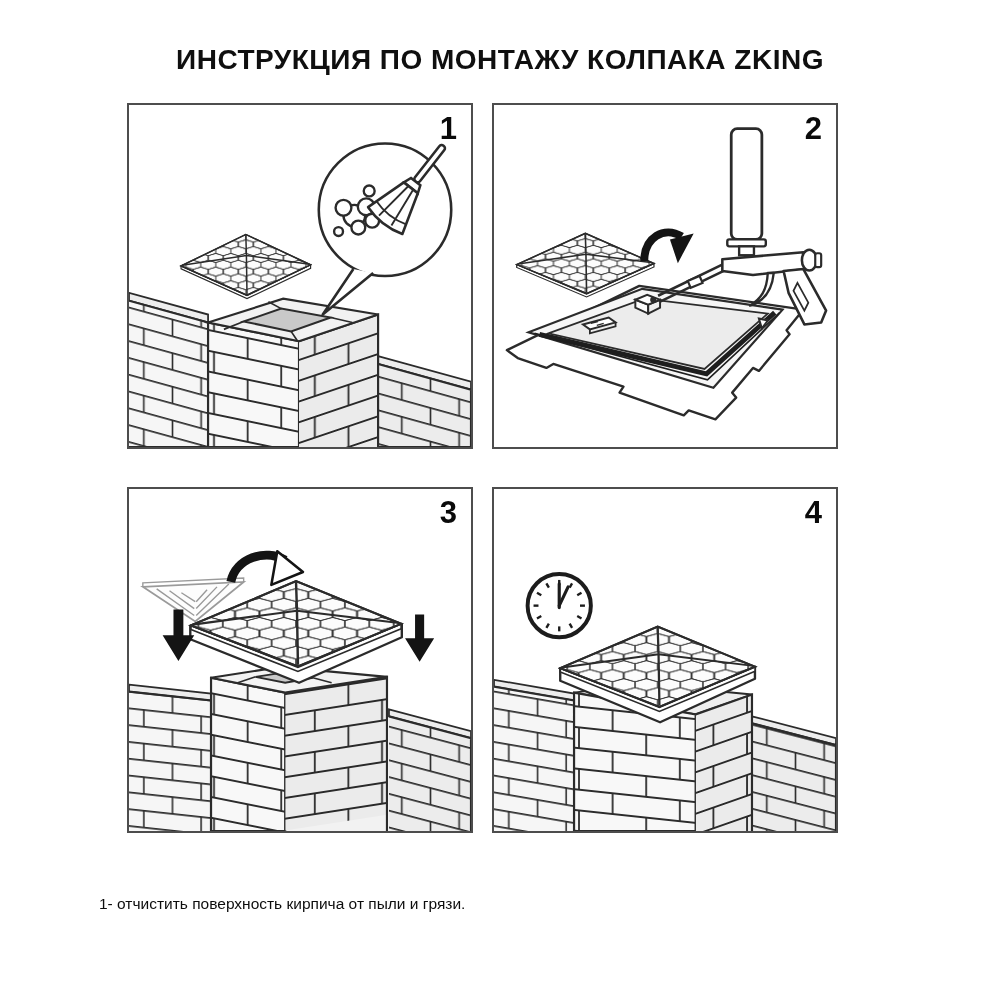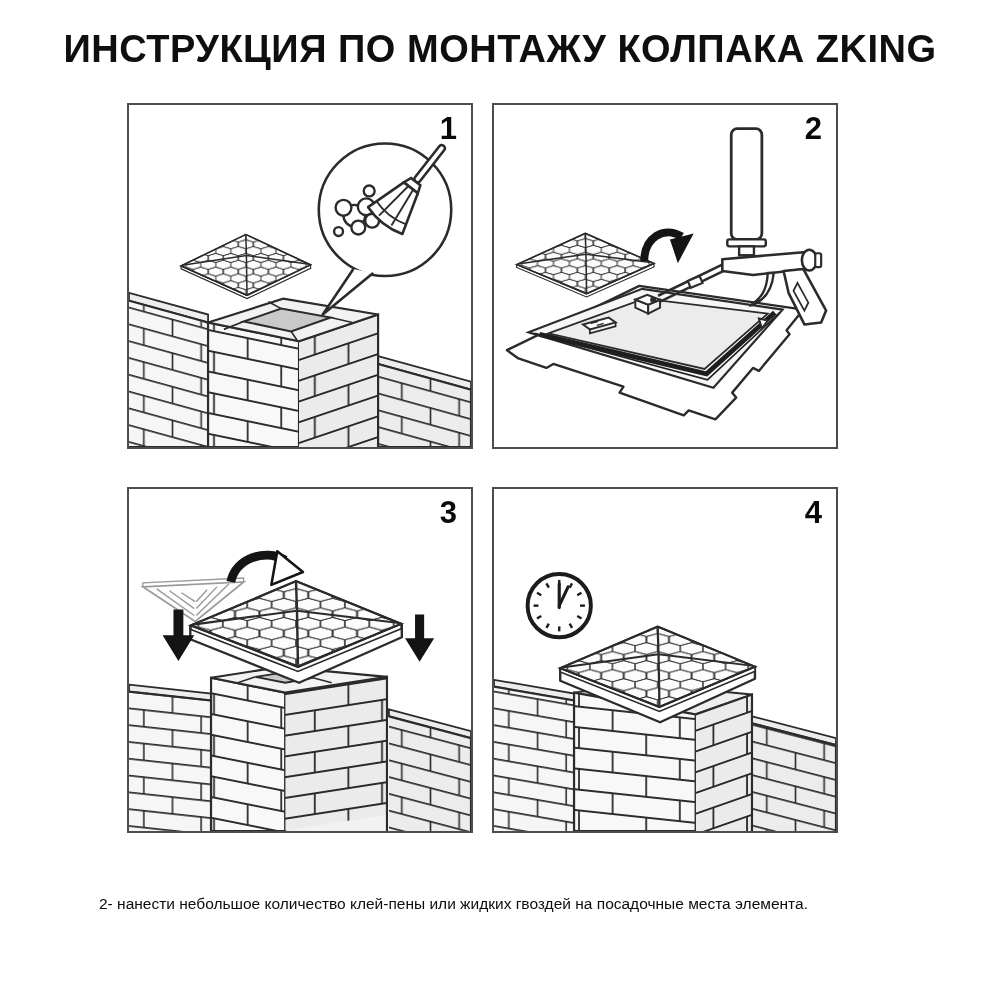--- a/index.html
+++ b/index.html
@@ -1,19 +1,19 @@
 <!DOCTYPE html>
 <html><head>
 <meta charset="utf-8">
 <style>
   html,body{margin:0;padding:0;background:#fff;}
   .page{position:relative;width:1000px;height:1000px;background:#fff;overflow:hidden;
         font-family:"Liberation Sans",sans-serif;color:#0a0a0a;}
-  .title{position:absolute;left:0;right:0;top:28px;margin:0;text-align:center;
-         font-size:38px;font-weight:800;letter-spacing:.5px;color:#0f0f0f;}
+  .title{position:absolute;left:0;right:0;top:28px;margin:16px;text-align:center;
+         font-size:28px;font-weight:800;letter-spacing:.5px;color:#0f0f0f;}
   .panel{position:absolute;width:346px;height:346px;border:2px solid #4d4d4d;
          box-sizing:border-box;background:#fff;}
   .panel svg{display:block;width:100%;height:100%;}
   .num{position:absolute;top:6px;right:14px;font-size:31px;font-weight:900;color:#0a0a0a;
        font-family:"Liberation Sans",sans-serif;}
   .instructions{position:absolute;left:99px;top:894px;font-size:15.5px;line-height:19.6px;
                 color:#0d0d0d;}
   .instructions div{white-space:nowrap;}
 </style>
 </head>
@@ -358,16 +358,16 @@
         <g stroke="#1c1c1c" stroke-width="3.2" stroke-linecap="round">
           <line x1="66" y1="120" x2="66" y2="96"></line>
           <line x1="66" y1="118" x2="75" y2="99"></line>
         </g>
       </g>
     </svg>
     <span class="num">4</span>
   </div>
 
   <div class="instructions">
-    <div>2- нанести небольшое количество клей-пены или жидких гвоздей на посадочные места элемента.</div>
+    <div>1- отчистить поверхность кирпича от пыли и грязи.</div>
   </div>
 
 </div>
 
 </body></html>

